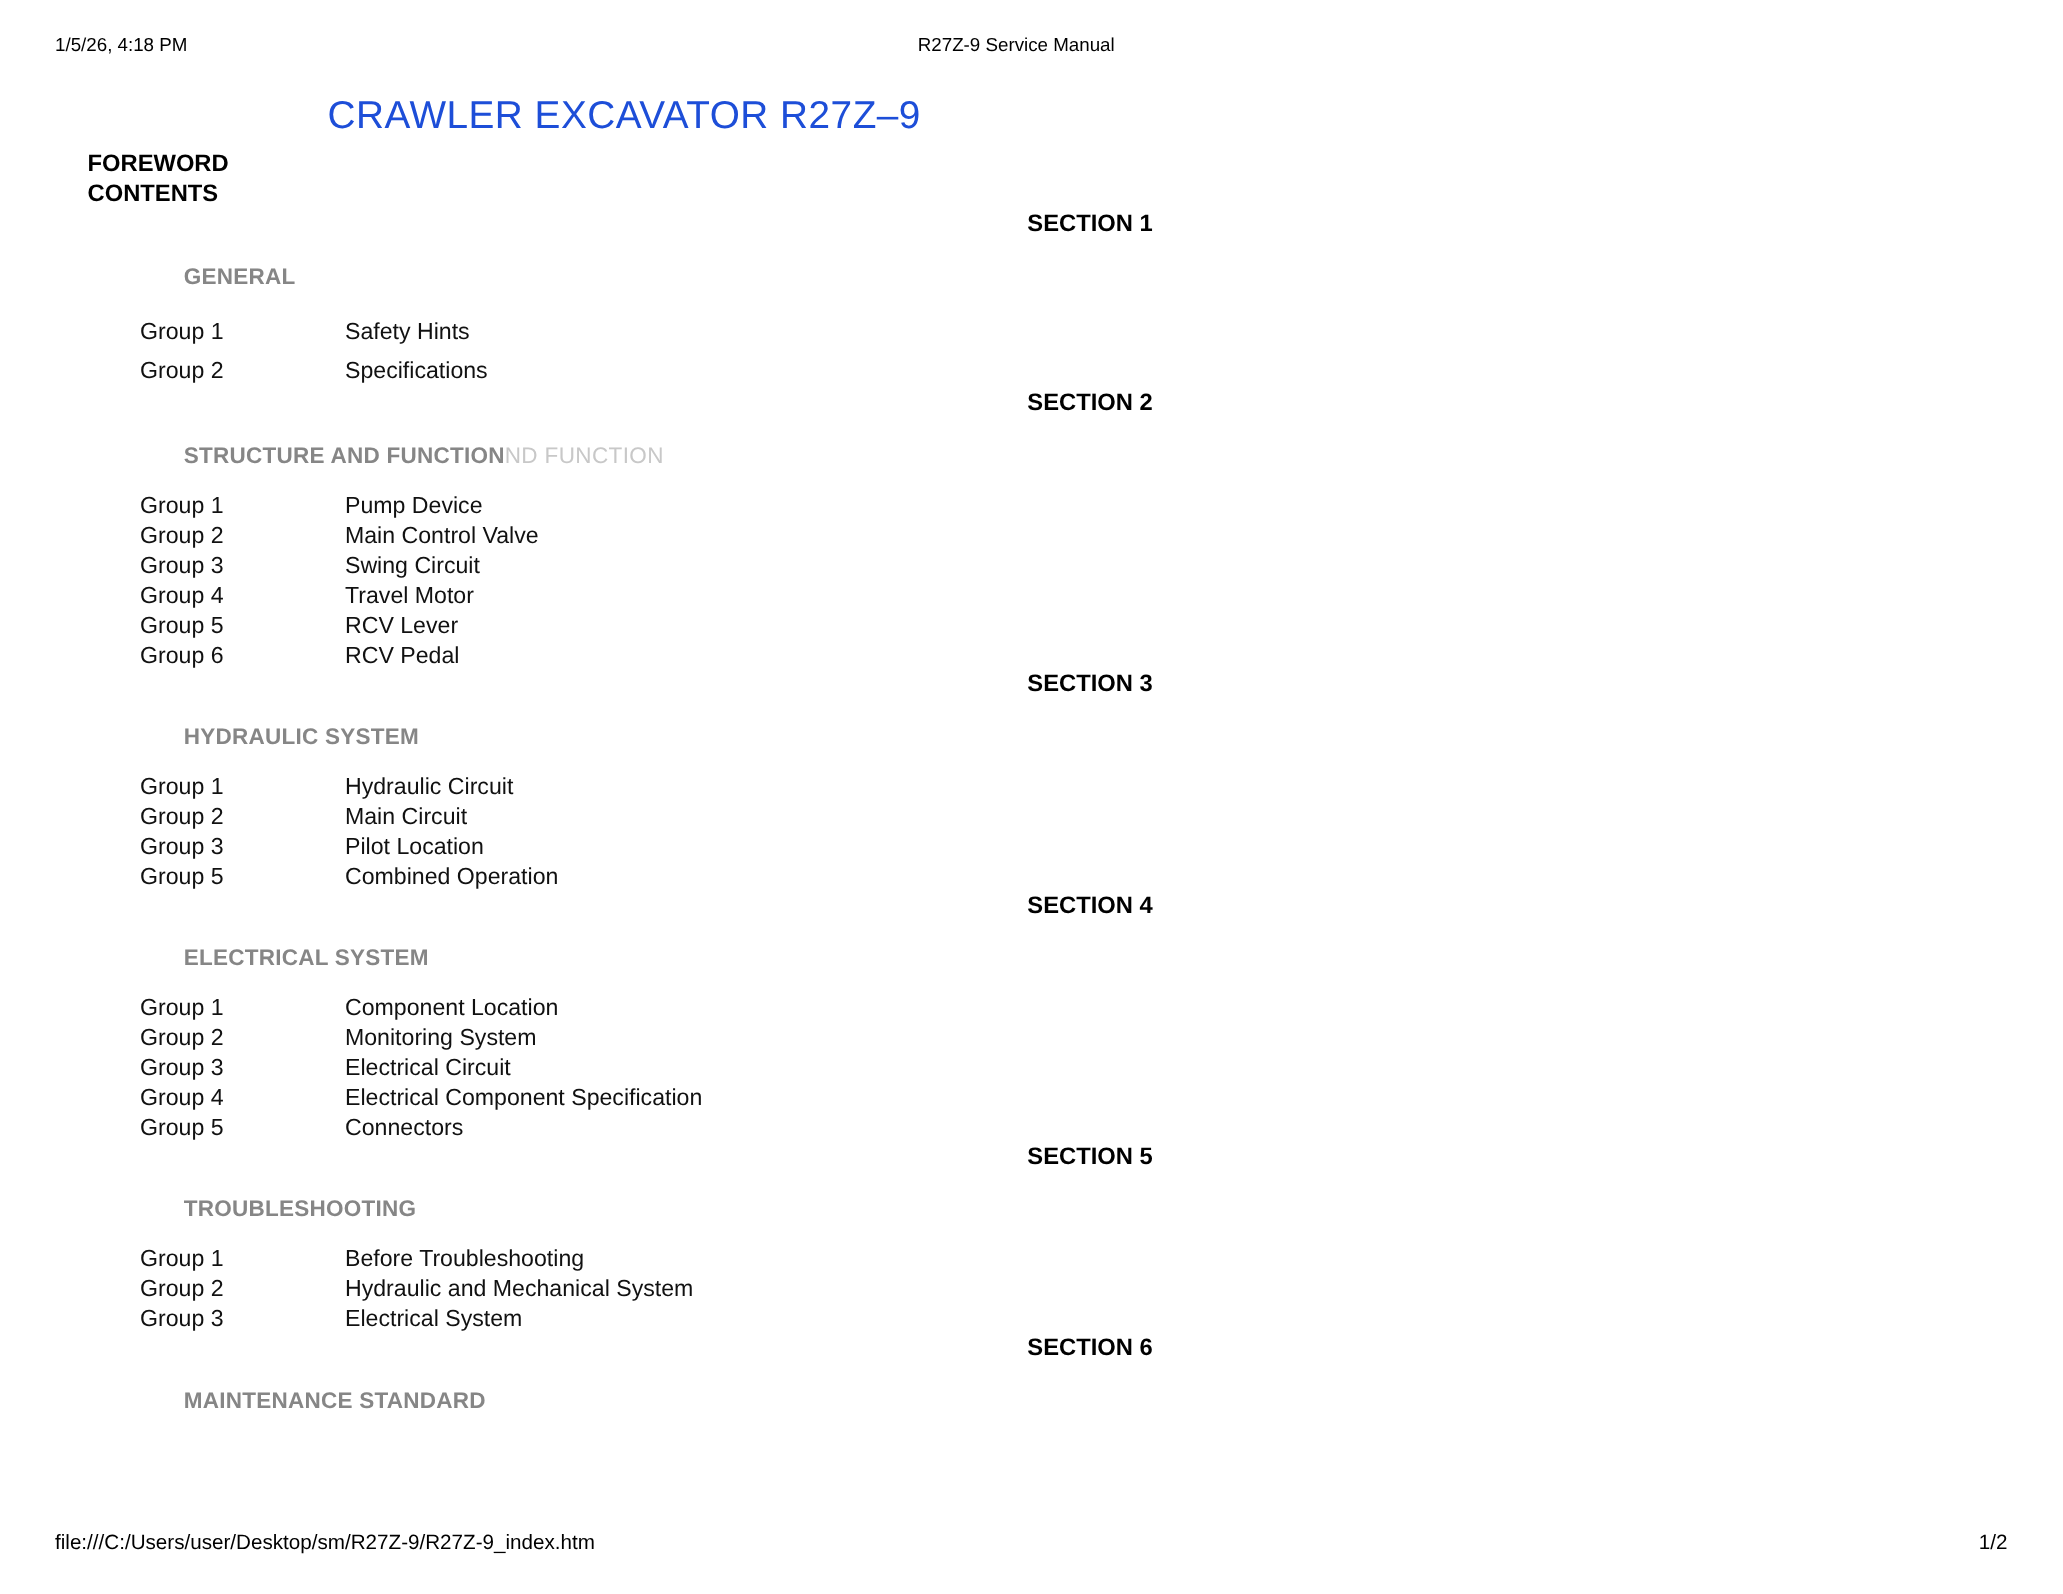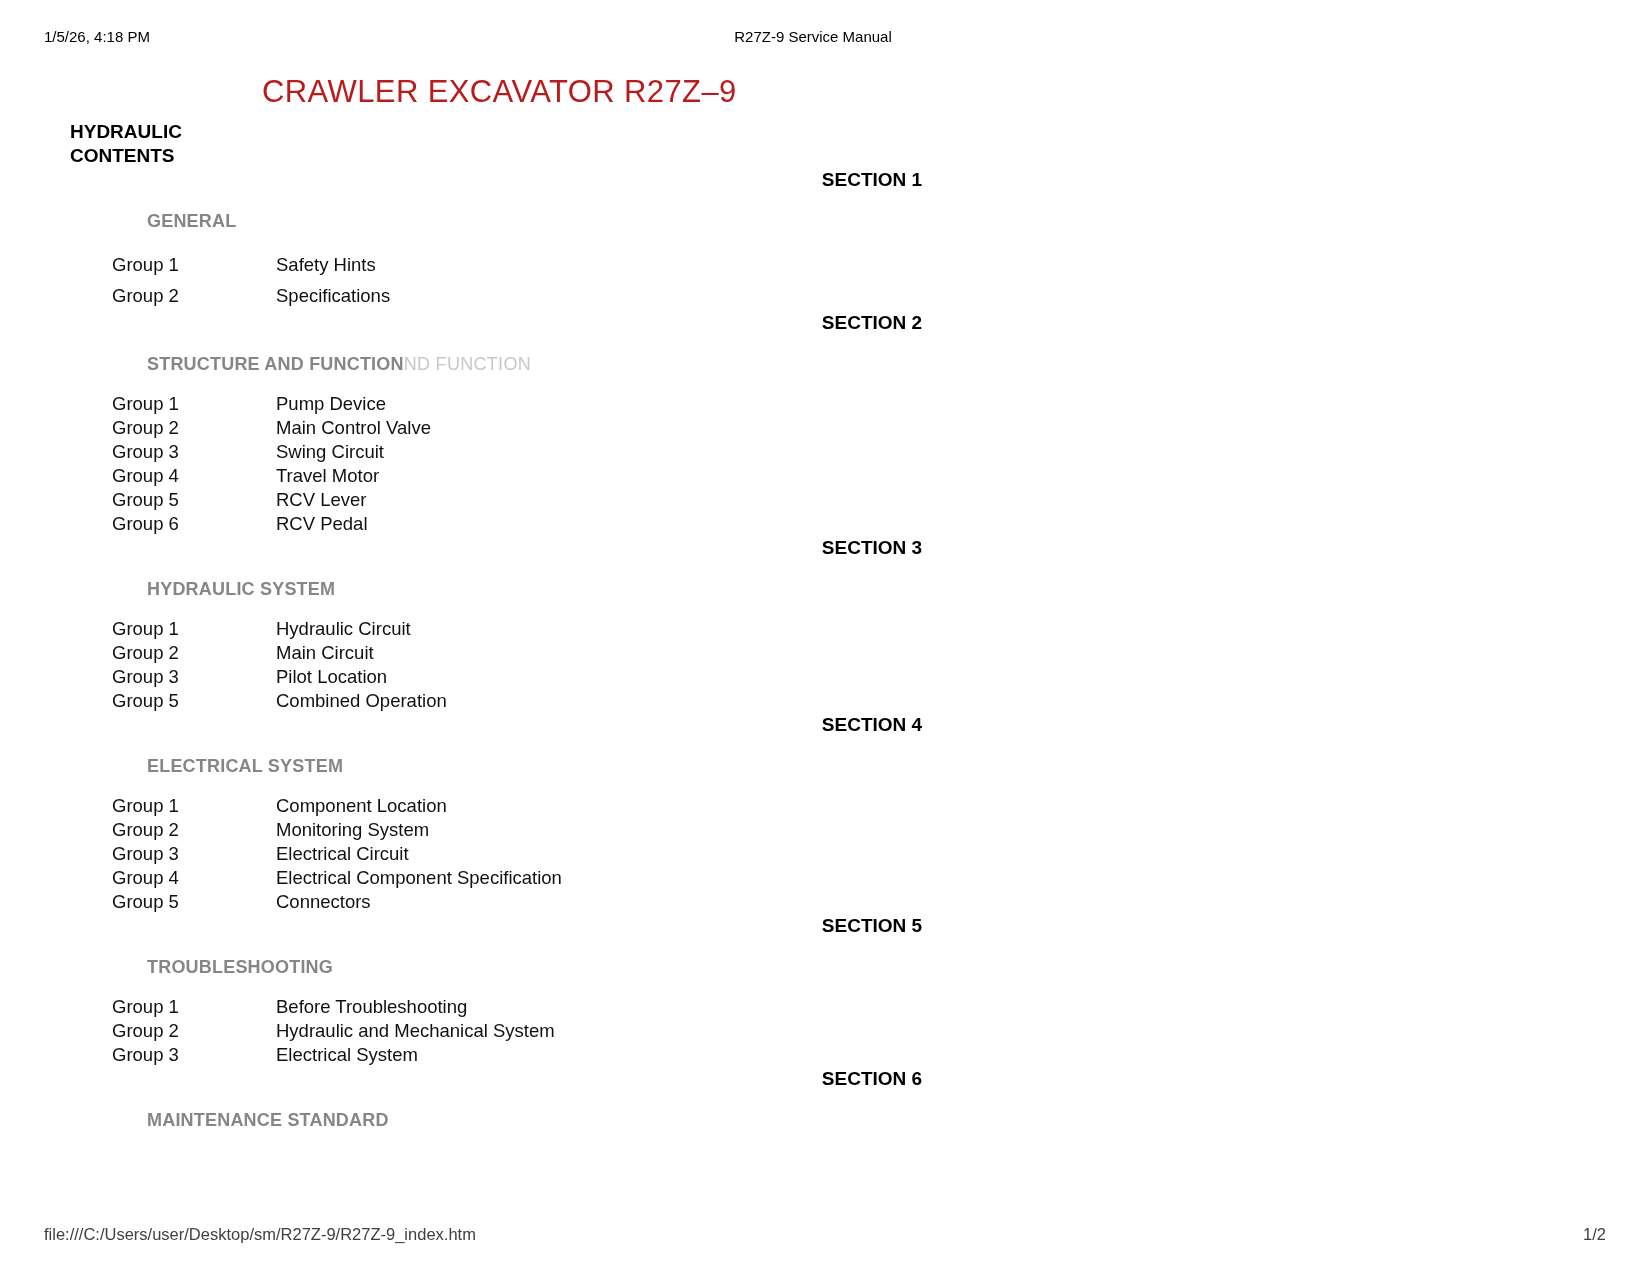--- a/index.html
+++ b/index.html
@@ -44,21 +44,21 @@
   }
 
   
   .print-footer {
     position: absolute;
     bottom: 26px;
     left: 0;
     width: 1650px;
     height: 24px;
     font-size: 16.5px;
-    color: #404040;
+    color: #000000;
   }
   .print-footer .ftr-url {
     position: absolute;
     left: 44px;
     top: 0;
     white-space: nowrap;
   }
   .print-footer .ftr-page {
     position: absolute;
     right: 44px;
@@ -73,21 +73,21 @@
     left: 0;
     width: 1650px;
   }
 
   .doc-title {
     margin: 0;
     padding: 0 0 0 262px;
     font-size: 31px;
     font-weight: 400;
     letter-spacing: 0.4px;
-    color: #b91c1c;
+    color: #1d4ed8;
     line-height: 44px;
     white-space: nowrap;
   }
 
   .toc {
     padding-top: 6px;
   }
 
   .lvl-foreword {
     font-size: 19px;
@@ -163,21 +163,21 @@
   <span class="hdr-date">1/5/26, 4:18 PM</span>
   <span class="hdr-title">R27Z-9 Service Manual</span>
 </div>
 
 <div class="doc">
 
   <h1 class="doc-title">CRAWLER EXCAVATOR R27Z–9</h1>
 
   <div class="toc">
 
-    <div class="lvl-foreword">HYDRAULIC</div>
+    <div class="lvl-foreword">FOREWORD</div>
     <div class="lvl-contents">CONTENTS</div>
 
     <div class="sec-block">
       <div class="lvl-section">SECTION 1</div>
       <div class="sec-heading">
         <span>GENERAL</span>
       </div>
       <div class="grp-row spaced">
         <span class="grp-num">Group 1</span><span class="grp-name">Safety Hints</span>
       </div>

